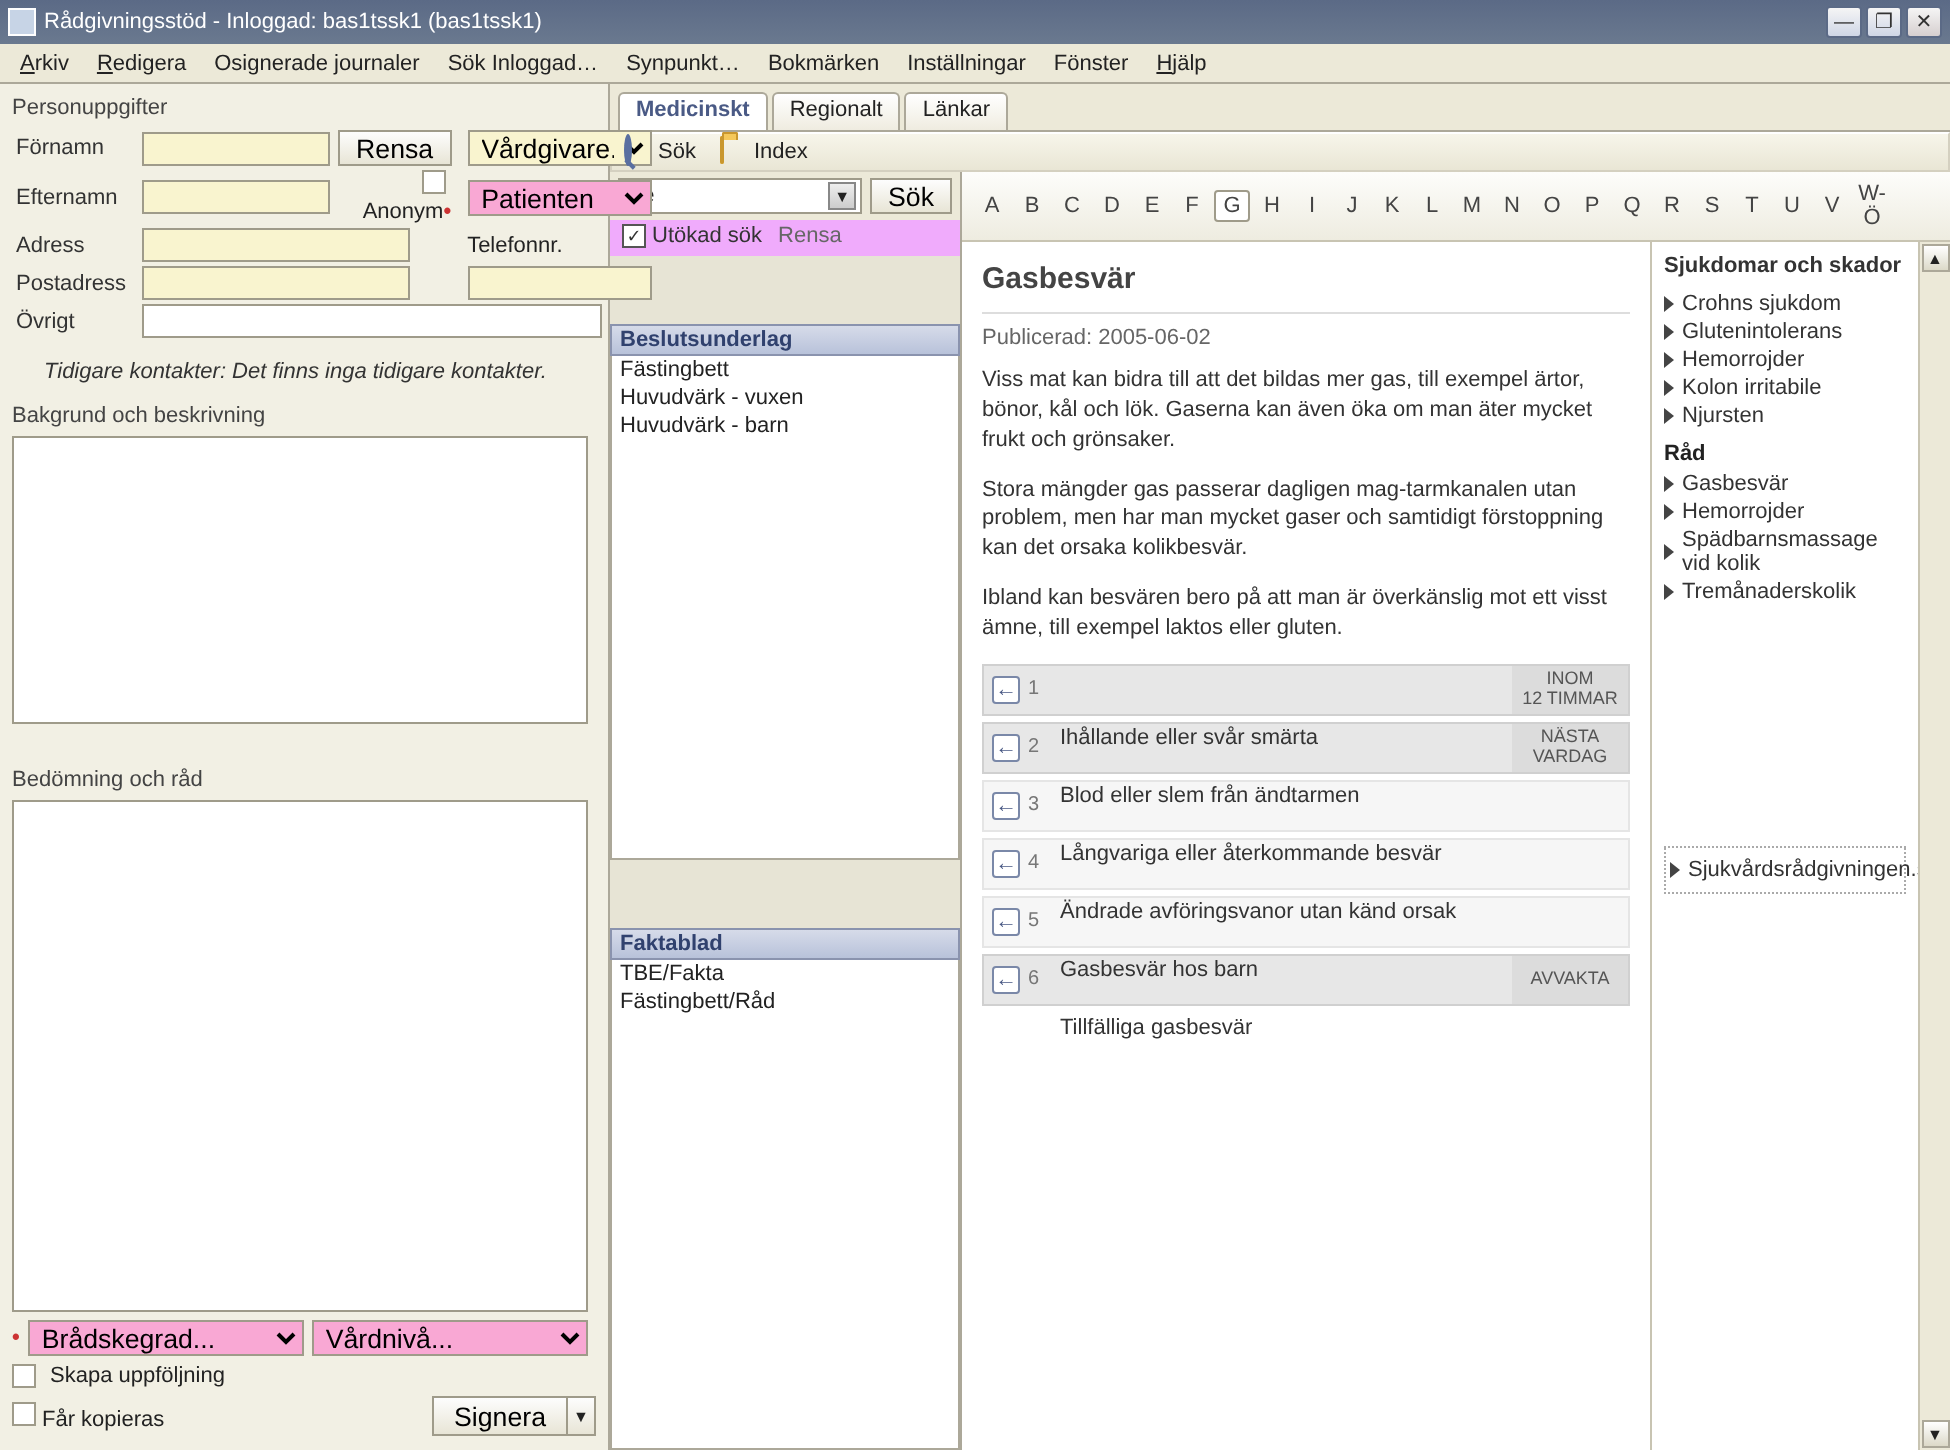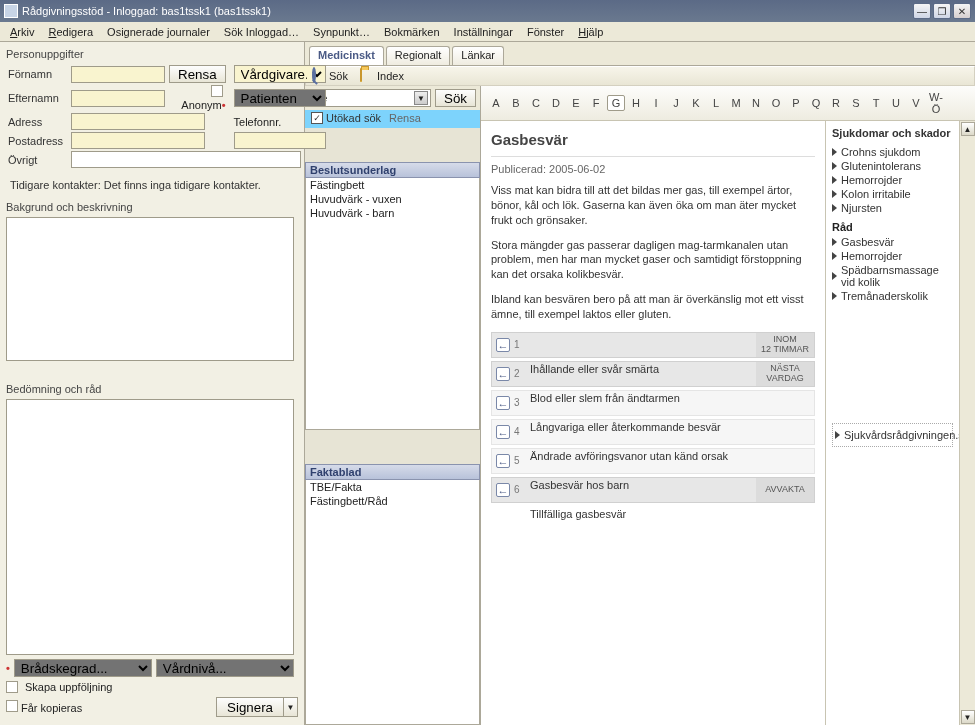--- a/index.html
+++ b/index.html
@@ -42,21 +42,21 @@
 .toolbar { background:linear-gradient(#f7f5ea,#e9e6d5); border:1px solid #d4d0c0; border-top:1px solid #fff; display:flex; align-items:center; padding:2px 6px; gap:12px; margin:0;}
 .tool-item { display:flex; align-items:center; gap:3px;}
 .tool-item .ic { width:14px; height:14px; }
 .mag { width:12px;height:12px;border-radius:50%;border:2px solid #5a6fa0;position:relative;}
 .mag::after{content:"";position:absolute;width:2px;height:6px;background:#5a6fa0;transform:rotate(-45deg);bottom:-4px;right:-2px;}
 .folder { width:14px;height:11px;background:#f5c85a;border:1px solid #c9972e;border-radius:1px;position:relative;}
 .folder::before{content:"";position:absolute;top:-3px;left:0;width:6px;height:3px;background:#f5c85a;border:1px solid #c9972e;border-bottom:none;border-radius:1px 1px 0 0;}
 .search-row { display:flex; align-items:center; gap:4px; padding:3px 4px; background:#ece9d8;}
 .search-row .combo { flex:1; background:#fff; border:1px solid #9f9b8a; height:18px; display:flex; align-items:center; justify-content:space-between; padding:0 2px;}
 .combo .drop { width:14px;height:14px;background:linear-gradient(#eee,#ccc);border:1px solid #888;display:flex;align-items:center;justify-content:center;font-size:8px;}
-.ext-row { display:flex; align-items:center; gap:8px; padding:2px 6px 4px; color:#333; background:#7dd3fc;}
+.ext-row { display:flex; align-items:center; gap:8px; padding:2px 6px 4px; color:#333; background:#f0abfc;}
 .ext-row .chkbox { width:12px;height:12px;border:1px solid #555;background:#fff;display:inline-flex;align-items:center;justify-content:center;font-size:9px;color:#333;}
 .list-header { background:linear-gradient(#d6dbe9,#b8c2da); border:1px solid #8a93ae; padding:1px 4px; font-weight:bold; color:#30416e;margin-top:34px;}
 .list-body { background:#fff; border:1px solid #aca899; border-top:none; flex:0 0 auto;}
 .list-body .li { padding:1px 4px; }
 
 
 .right-pane { flex:1; display:flex; flex-direction:column; background:#fff; }
 .alpha-row { background:linear-gradient(#fdfdfb,#eeece0); border-bottom:1px solid #c8c4b2; padding:4px 6px; display:flex; gap:2px; align-items:center;}
 .alpha { width:18px; text-align:center; color:#444; padding:1px 0; cursor:default;}
 .alpha.active { border:1px solid #9f9b8a; background:#fff; border-radius:2px;}
@@ -77,21 +77,21 @@
 .right-side { width:134px; border-left:1px solid #c8c4b2; padding:6px; }
 .sidebox-title { font-weight:bold; color:#333; margin:0 0 6px; }
 .sidelink { display:flex; align-items:center; color:#333; padding:1px 0;}
 .sidelink .caret { width:0;height:0;border-top:4px solid transparent;border-bottom:4px solid transparent;border-left:5px solid #444;margin-right:4px;}
 .subhead { font-weight:bold; margin:6px 0 2px;}
 .ext-link-box { border:1px dotted #aaa; margin-top:120px; padding:4px 2px;}
 .vscroll { width:16px; background:#ece9d8; border-left:1px solid #c8c4b2; display:flex; flex-direction:column; align-items:center;}
 .vscroll .arrowbtn { width:14px;height:14px;background:linear-gradient(#fff,#dcd9c8);border:1px solid #aca899;font-size:8px;display:flex;align-items:center;justify-content:center;margin:1px;}
 .vscroll .track { flex:1; }
 
-.combo-sel { background:#737373; border:1px solid #9f9b8a; height:18px; padding:0 2px; }
+.combo-sel { background:#f9a8d4; border:1px solid #9f9b8a; height:18px; padding:0 2px; }
 .bottom-row .btn-split { display:flex;}
 .bottom-row .btn-split .main-b { border:1px solid #9f9b8a; background:linear-gradient(#fdfdfd,#e8e5d6); padding:0 10px; height:20px;}
 .bottom-row .btn-split .drop-b { border:1px solid #9f9b8a; border-left:none; background:linear-gradient(#fdfdfd,#e8e5d6); width:14px; height:20px; font-size:8px; display:flex;align-items:center;justify-content:center;}
 table.form-right { border-collapse:collapse; }
 table.form-right td { padding:1px 2px; vertical-align:middle; }
 </style>
 </head>
 <body>
 
 <div class="titlebar">
@@ -154,21 +154,21 @@
       <td colspan="3"><input class="text-input" style="width: 92px;"></td>
     </tr>
     <tr>
       <td class="label-col">Övrigt</td>
       <td></td>
       <td colspan="7"><input class="text-input white" style="width: 230px;"></td>
     </tr>
   </tbody>
       </table>
 
-  <div style="margin:10px 4px 8px; color:#333;">Tidigare kontakter:  Det finns inga tidigare kontakter.</div>
+  <div style="margin:10px 16px 8px; color:#333;font-style:italic;">Tidigare kontakter:  Det finns inga tidigare kontakter.</div>
 
   <div class="section-title">Bakgrund och beskrivning</div>
   <textarea class="ta" style="height: 144px;"></textarea>
 
   <div class="section-title" style="margin-top:22px">Bedömning och råd</div>
   <textarea class="ta" style="height: 256px;"></textarea>
 
   <div class="form-row" style="margin-top:4px">
     <span class="red-star">•</span>
     <select class="combo-sel" style="width:138px"><option>Brådskegrad...</option></select>

